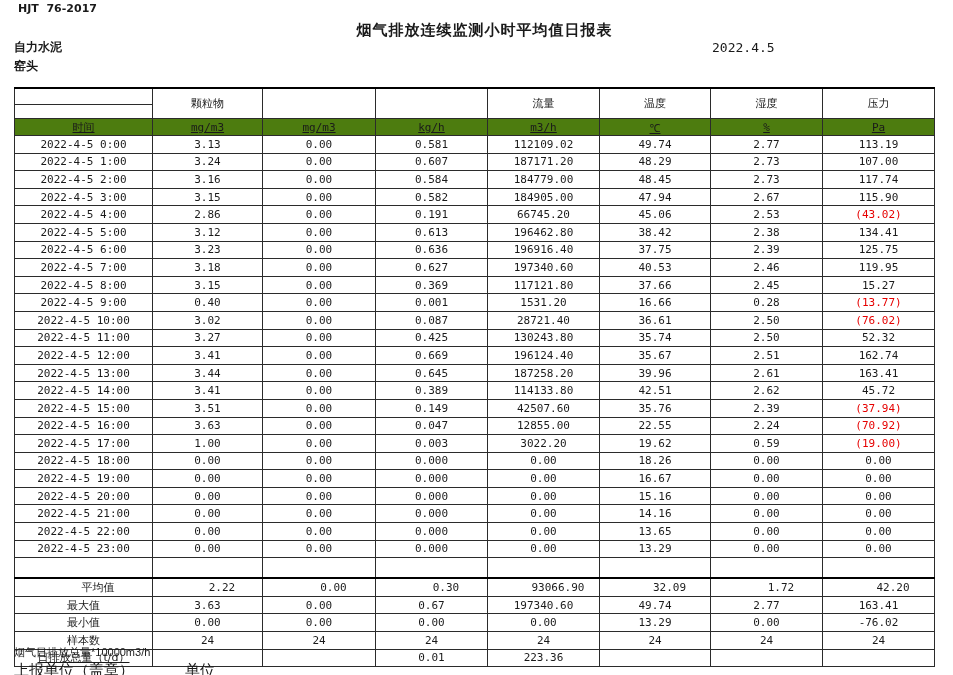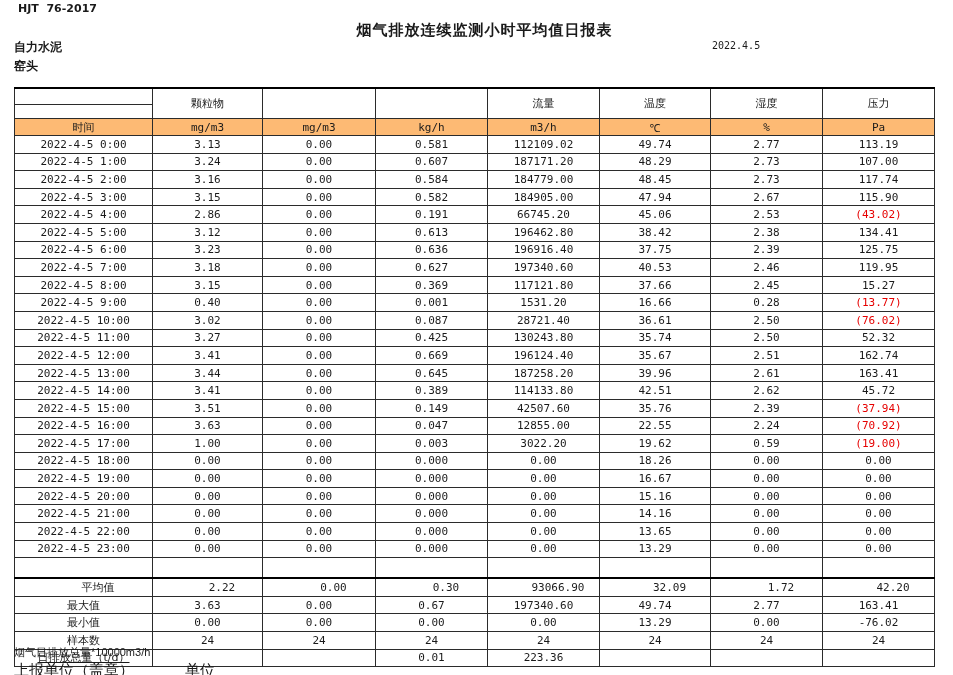--- a/index.html
+++ b/index.html
@@ -2,30 +2,30 @@
 <html><head>
 <meta charset="utf-8">
 <style>
   html,body{margin:0;padding:0;background:#fff;}
   .page{position:relative;width:953px;height:675px;background:#ffffff;overflow:hidden;
         font-family:"DejaVu Sans", sans-serif;color:#1a1a1a;}
   .doc-code{position:absolute;left:18px;top:2px;font-weight:bold;font-size:11px;white-space:pre;
             font-family:"DejaVu Sans", sans-serif;}
   .title{position:absolute;left:0;right:0;top:21px;text-align:center;font-weight:bold;font-size:15px;
          letter-spacing:1px;margin-left:16px;}
-  .report-date{position:absolute;left:712px;top:40px;font-size:10px;font-family:"DejaVu Sans Mono", monospace;}
+  .report-date{position:absolute;left:712px;top:40px;font-size:13px;font-family:"DejaVu Sans Mono", monospace;}
   .company{position:absolute;left:14px;top:39px;font-weight:bold;font-size:12px;}
   .station{position:absolute;left:14px;top:58px;font-weight:bold;font-size:12px;}
   table.report{position:absolute;left:14px;top:87px;width:920px;border-collapse:collapse;
                table-layout:fixed;font-size:11px;border-top:2px solid #000;}
   table.report td{border:1px solid #2b2b2b;text-align:center;padding:0 2px;overflow:hidden;
                   white-space:nowrap;font-family:"DejaVu Sans Mono", monospace;}
   tr.ph1 td{height:15px;font-family:Liberation Serif, serif;margin-top:33px;}
   tr.ph2 td{height:13px;}
-  tr.unit-row td{height:16px;background:#fdba74;}
+  tr.unit-row td{height:16px;background:#4d7c0f;text-decoration:underline;}
   tr.data-row td{height:16.6px;}
   tr.spacer-row td{height:19px;}
   tr.summary-row td{height:16.6px;}
   tr.summary-row td:first-child{font-family:"DejaVu Sans", sans-serif;}
   tr.thick-top td{border-top:2px solid #000;padding-left:31px;}
   td.left{text-align:left;padding-left:5px;text-decoration:underline;}
   td.neg{color:#e60000;}
   .footnote{position:absolute;left:14px;top:645px;font-size:11px;font-family:Liberation Sans, sans-serif;}
   .report-unit{position:absolute;left:14px;top:661px;font-size:15px;}
   .unit-label{position:absolute;left:185px;top:661px;font-size:15px;}

